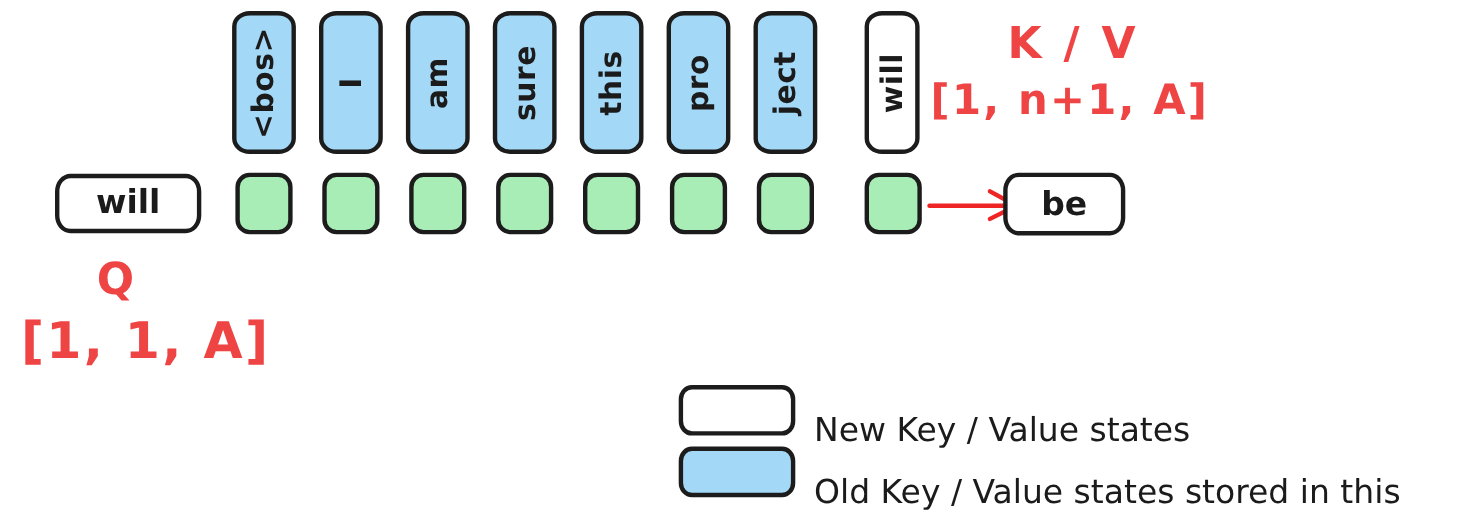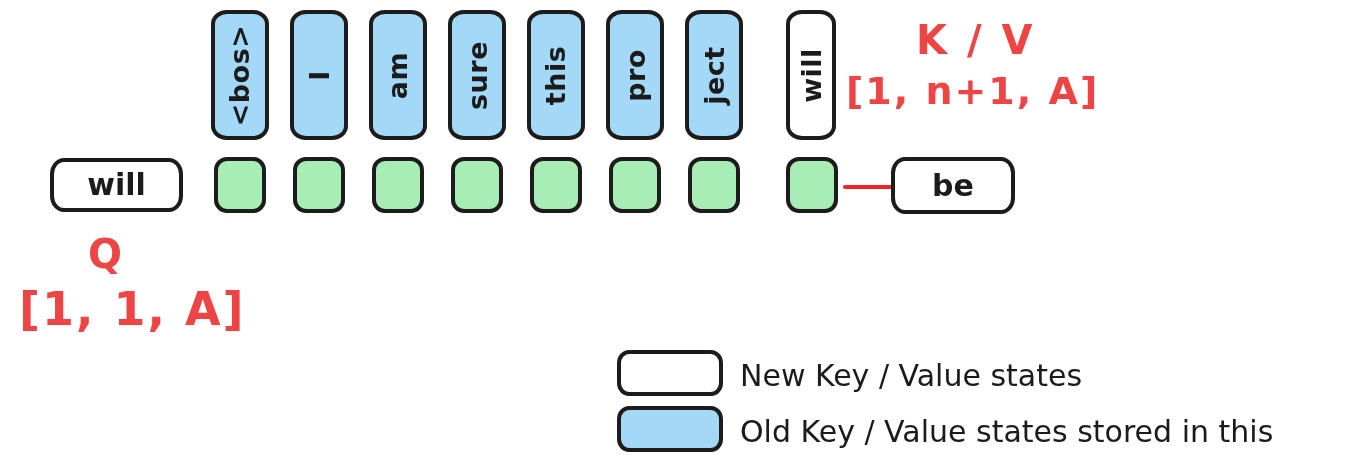--- a/index.html
+++ b/index.html
@@ -139,20 +139,21 @@
   #legend-swatch-old { top: 406px; background: #a3d8f7; }
 
   .legend-text {
     position: absolute;
     left: 740px;
     font-size: 30px;
     font-weight: 500;
     color: #1b1b1b;
     white-space: nowrap;
     font-family: "DejaVu Sans", sans-serif;
+    margin-top: 16px;
   }
   #legend-text-new { top: 358px; }
   #legend-text-old { top: 414px; }
 </style>
 </head>
 <body>
 
 <div id="canvas">
 
   <div class="box blue tok-cell" style="left:211px">
@@ -197,21 +198,21 @@
   <div class="box green green-cell" style="left:530px"></div>
   <div class="box green green-cell" style="left:609px"></div>
   <div class="box green green-cell" style="left:688px"></div>
   <div class="box green green-cell" style="left:786px"></div>
 
   <svg id="arrow-svg" viewBox="0 0 100 45">
     <line x1="5" y1="22" x2="80" y2="22" stroke="#ee2524" stroke-width="4" stroke-linecap="round"></line>
     <polyline points="60,9 84,22 60,34" fill="none" stroke="#ee2524" stroke-width="4" stroke-linecap="round" stroke-linejoin="round"></polyline>
   </svg>
 
-  <div class="box white word-box" style="left:891px;width:124px;top:157px;height:57px">
+  <div class="box white word-box" style="left:912px;width:111px;top:157px;height:57px">
     <span class="word-label">be</span>
   </div>
 
   <div class="legend-swatch" id="legend-swatch-new"></div>
   <div class="legend-text" id="legend-text-new">New Key / Value states</div>
 
   <div class="legend-swatch" id="legend-swatch-old"></div>
   <div class="legend-text" id="legend-text-old">Old Key / Value states stored in this</div>
 
 </div>

